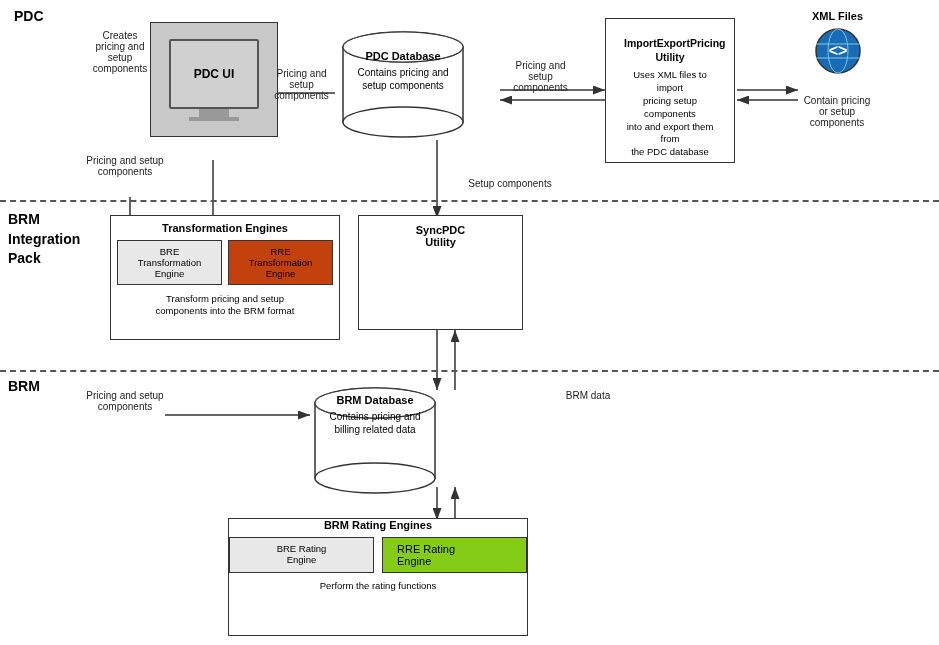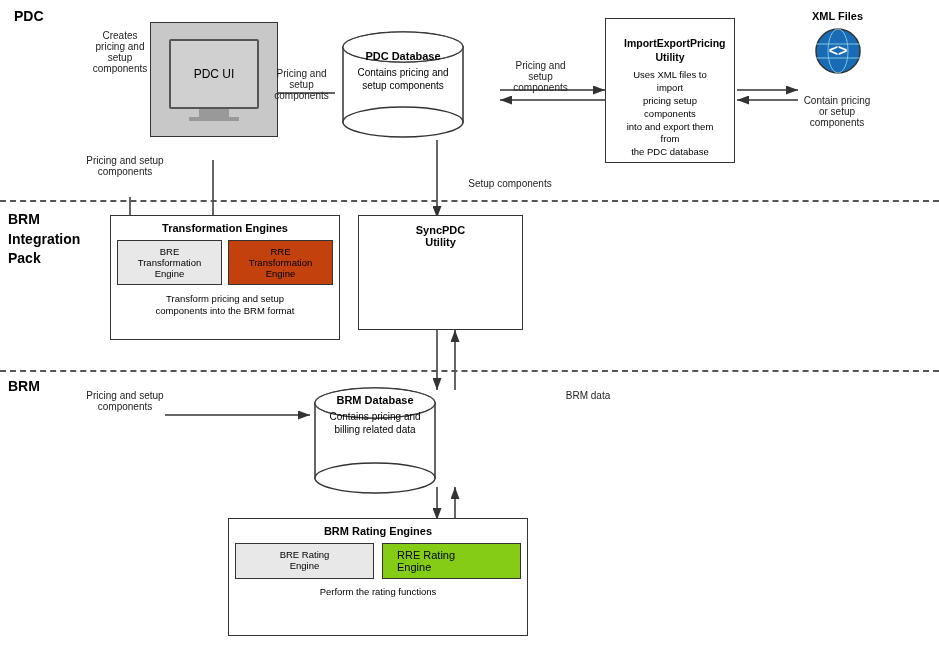--- a/index.html
+++ b/index.html
@@ -97,21 +97,21 @@
 <div class="divider" style="top: 200px;"></div>
 <div class="divider" style="top: 370px;"></div>
 
 <div class="section-label" style="top: 8px; left: 14px;">PDC</div>
 <div class="section-label" style="top: 210px; left: 8px; line-height:1.4;">BRM<br>Integration<br>Pack</div>
 <div class="section-label" style="top: 378px; left: 8px;">BRM</div>
 
 <div class="box" style="left:150px; top:22px; width:128px; height:115px; background:#c8c8c8; display:flex; align-items:center; justify-content:center; flex-direction:column;">
 
   <div style="width:90px; height:70px; background:#d0d0d0; border:2px solid #555; border-radius:2px; display:flex; align-items:center; justify-content:center;">
-    <span style="font-weight:normal; font-size:12px;">PDC UI</span>
+    <span style="font-weight:bold; font-size:12px;">PDC UI</span>
   </div>
 
   <div style="width:30px; height:8px; background:#999; margin-top:0;"></div>
   <div style="width:50px; height:4px; background:#999;"></div>
 </div>
 
 <div class="label-text" style="left:75px; top:30px; width:90px; font-size:10px;">Creates<br>pricing and<br>setup<br>components</div>
 
 <div class="cylinder" style="left:338px; top:22px; width:130px; height:130px;">
   <svg width="130" height="130" viewBox="0 0 130 130">
@@ -190,20 +190,20 @@
     <ellipse cx="65" cy="25" rx="60" ry="15" fill="white" stroke="#333" stroke-width="1.5"></ellipse>
     <ellipse cx="65" cy="100" rx="60" ry="15" fill="white" stroke="#333" stroke-width="1.5"></ellipse>
     <ellipse cx="65" cy="25" rx="60" ry="15" fill="white" stroke="#333" stroke-width="1"></ellipse>
   </svg>
   <div style="position:absolute; top:16px; left:0; right:0; text-align:center;">
     <div style="font-weight:bold; font-size:11px;">BRM Database</div>
     <div style="font-size:10px; margin-top:4px; line-height:1.3;">Contains pricing and<br>billing related data</div>
   </div>
 </div>
 
-<div class="box" style="left:228px; top:518px; width:300px; height:118px; padding:6px;">
+<div class="box" style="left:228px; top:518px; width:300px; height:118px; ">
   <div style="font-weight:bold; font-size:11px; margin-bottom:6px;">BRM Rating Engines</div>
   <div style="display:flex; gap:8px; justify-content:center; margin-bottom:7px;">
     <div style="border:1.5px solid #333; padding:5px 14px; font-size:9.5px; background:#e8e8e8; text-align:center; flex:1;">BRE Rating<br>Engine</div>
     <div style="border:1.5px solid #333; padding:5px 14px; font-size:11px; background:#84cc16; text-align:left; flex:1;">RRE Rating<br>Engine</div>
   </div>
   <div style="font-size:9.5px; line-height:1.3;">Perform the rating functions</div>
 </div>
 
 </body></html>

